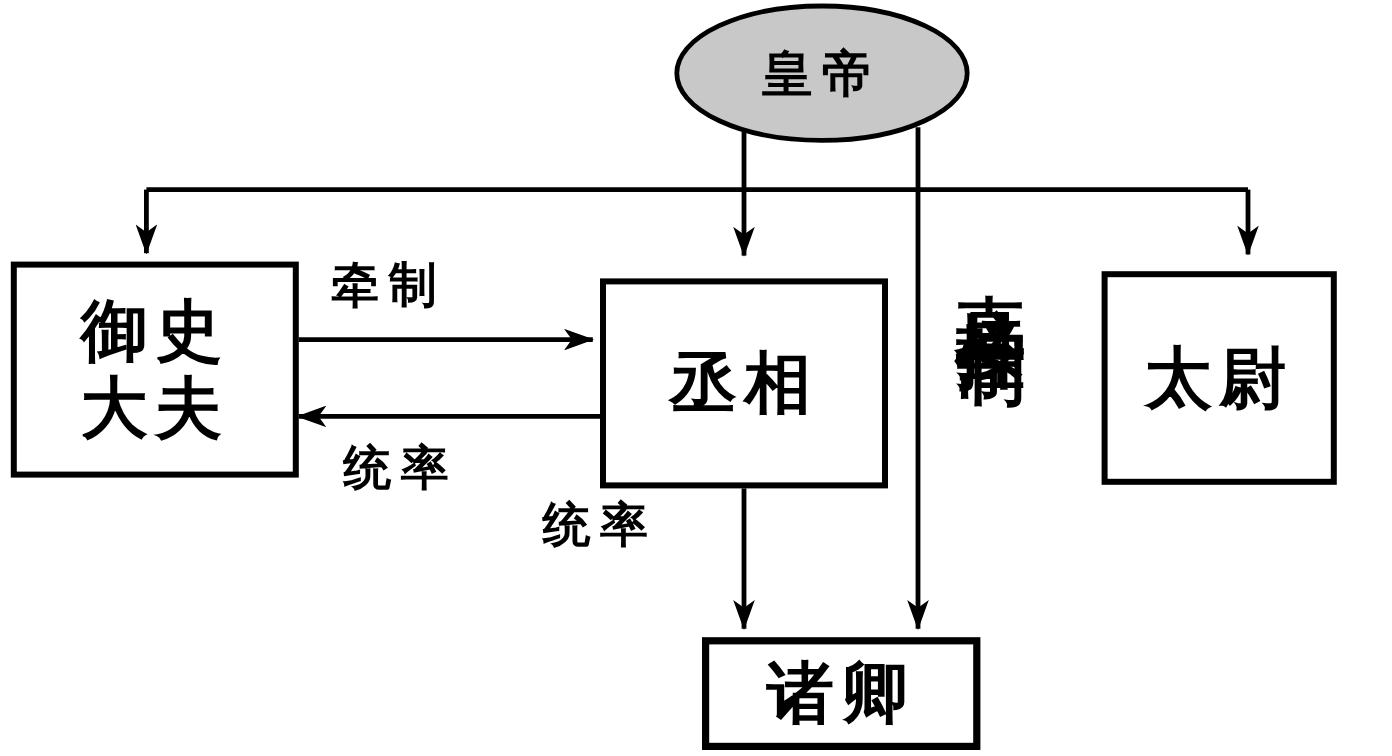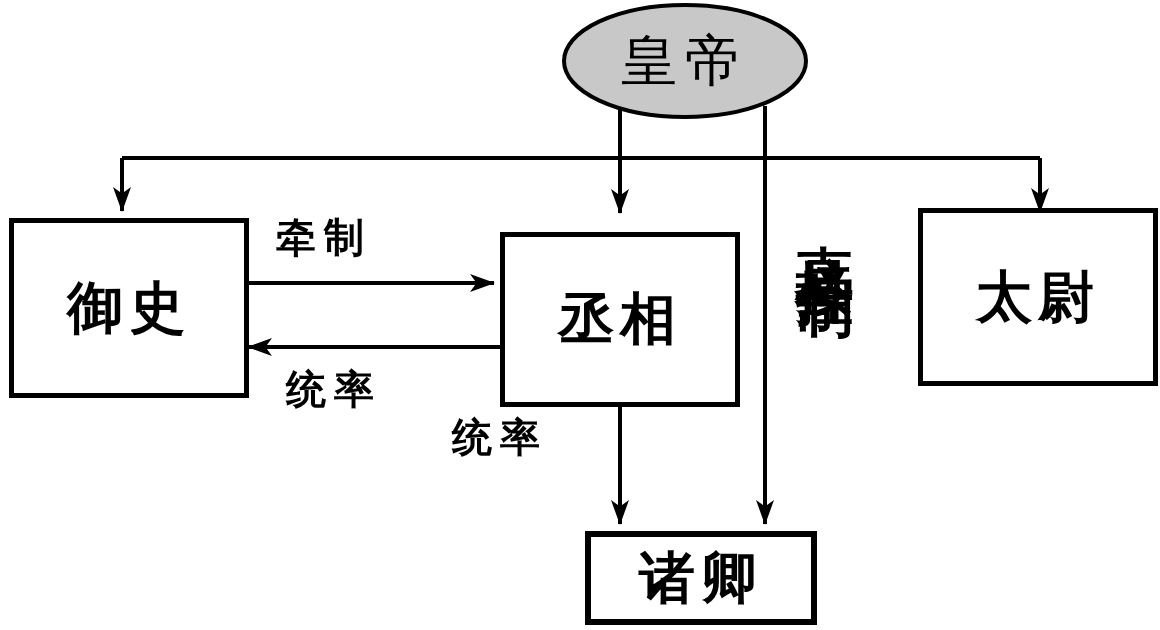--- a/index.html
+++ b/index.html
@@ -43,22 +43,22 @@
   .node-text.two-line span { display: block; white-space: nowrap; }
   .emperor-text {
     position: absolute;
     left: 565px;
     top: 18px;
     width: 240px;
     height: 88px;
     display: flex;
     align-items: center;
     justify-content: center;
-    font-weight: normal;
-    font-size: 56px;
+    font-weight: bold;
+    font-size: 42px;
     letter-spacing: 8px;
   }
   .edge-label {
     position: absolute;
     font-weight: bold;
     font-size: 40px;
     letter-spacing: 8px;
     white-space: nowrap;
   }
   #label-restrain   { left: 276px; top: 210px; }
@@ -104,28 +104,29 @@
     <path d="M242,283 L494,283" stroke="#000000" stroke-width="4" fill="none" marker-end="url(#arrow)"></path>
 
     <path d="M500,347 L248,347" stroke="#000000" stroke-width="4" fill="none" marker-end="url(#arrow)"></path>
   </svg>
 
   <div class="emperor-text">皇帝</div>
 
   <div class="node-box" style="left:9px; top:218px; width:240px; height:180px;">
     <div class="node-text two-line">
       <span>御史</span>
+      <span>大夫</span>
     </div>
   </div>
 
   <div class="node-box" style="left:500px; top:220px; width:240px; height:175px;margin-top:12px;">
     <div class="node-text">丞相</div>
   </div>
 
-  <div class="node-box" style="left:918px; top:208px; width:240px; height:178px;">
+  <div class="node-box" style="left:918px; top:226px; width:196px; height:178px;">
     <div class="node-text">太尉</div>
   </div>
 
   <div class="node-box" style="left:585px; top:531px; width:232px; height:94px; border-width:6px;">
     <div class="node-text">诸卿</div>
   </div>
 
   <div class="edge-label" id="label-restrain">牵制</div>
 
   <div class="edge-label" id="label-command-1">统率</div>

